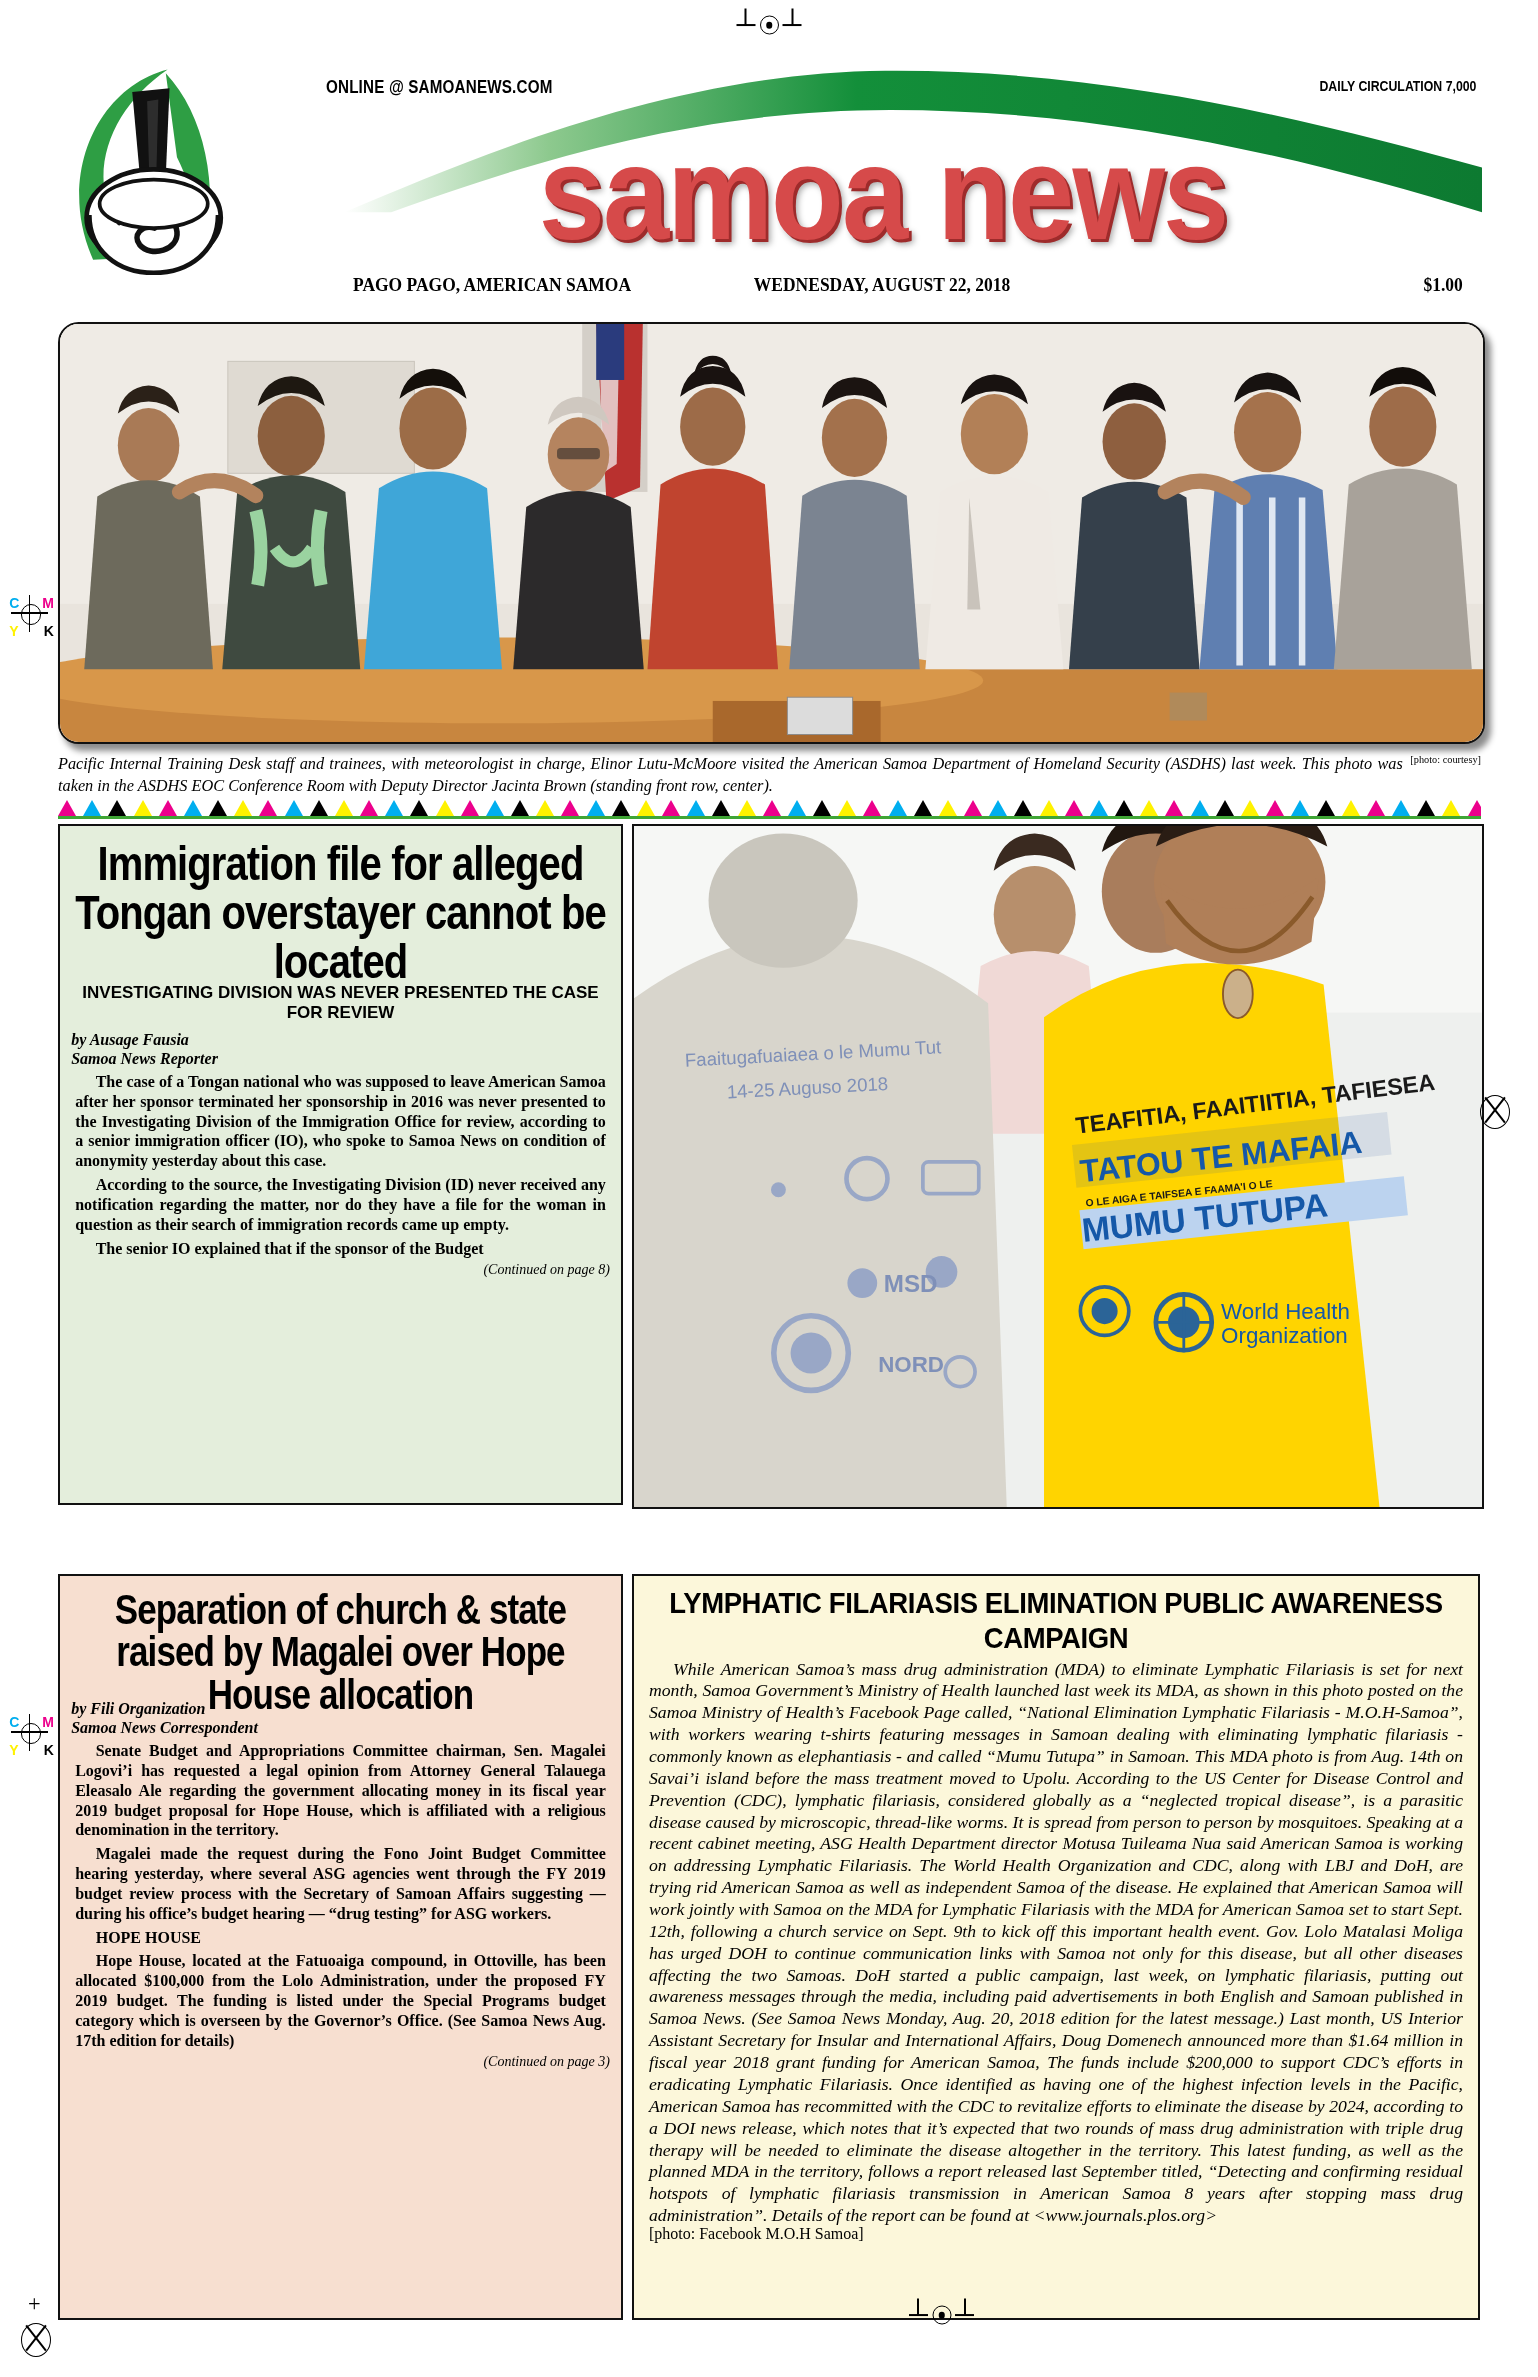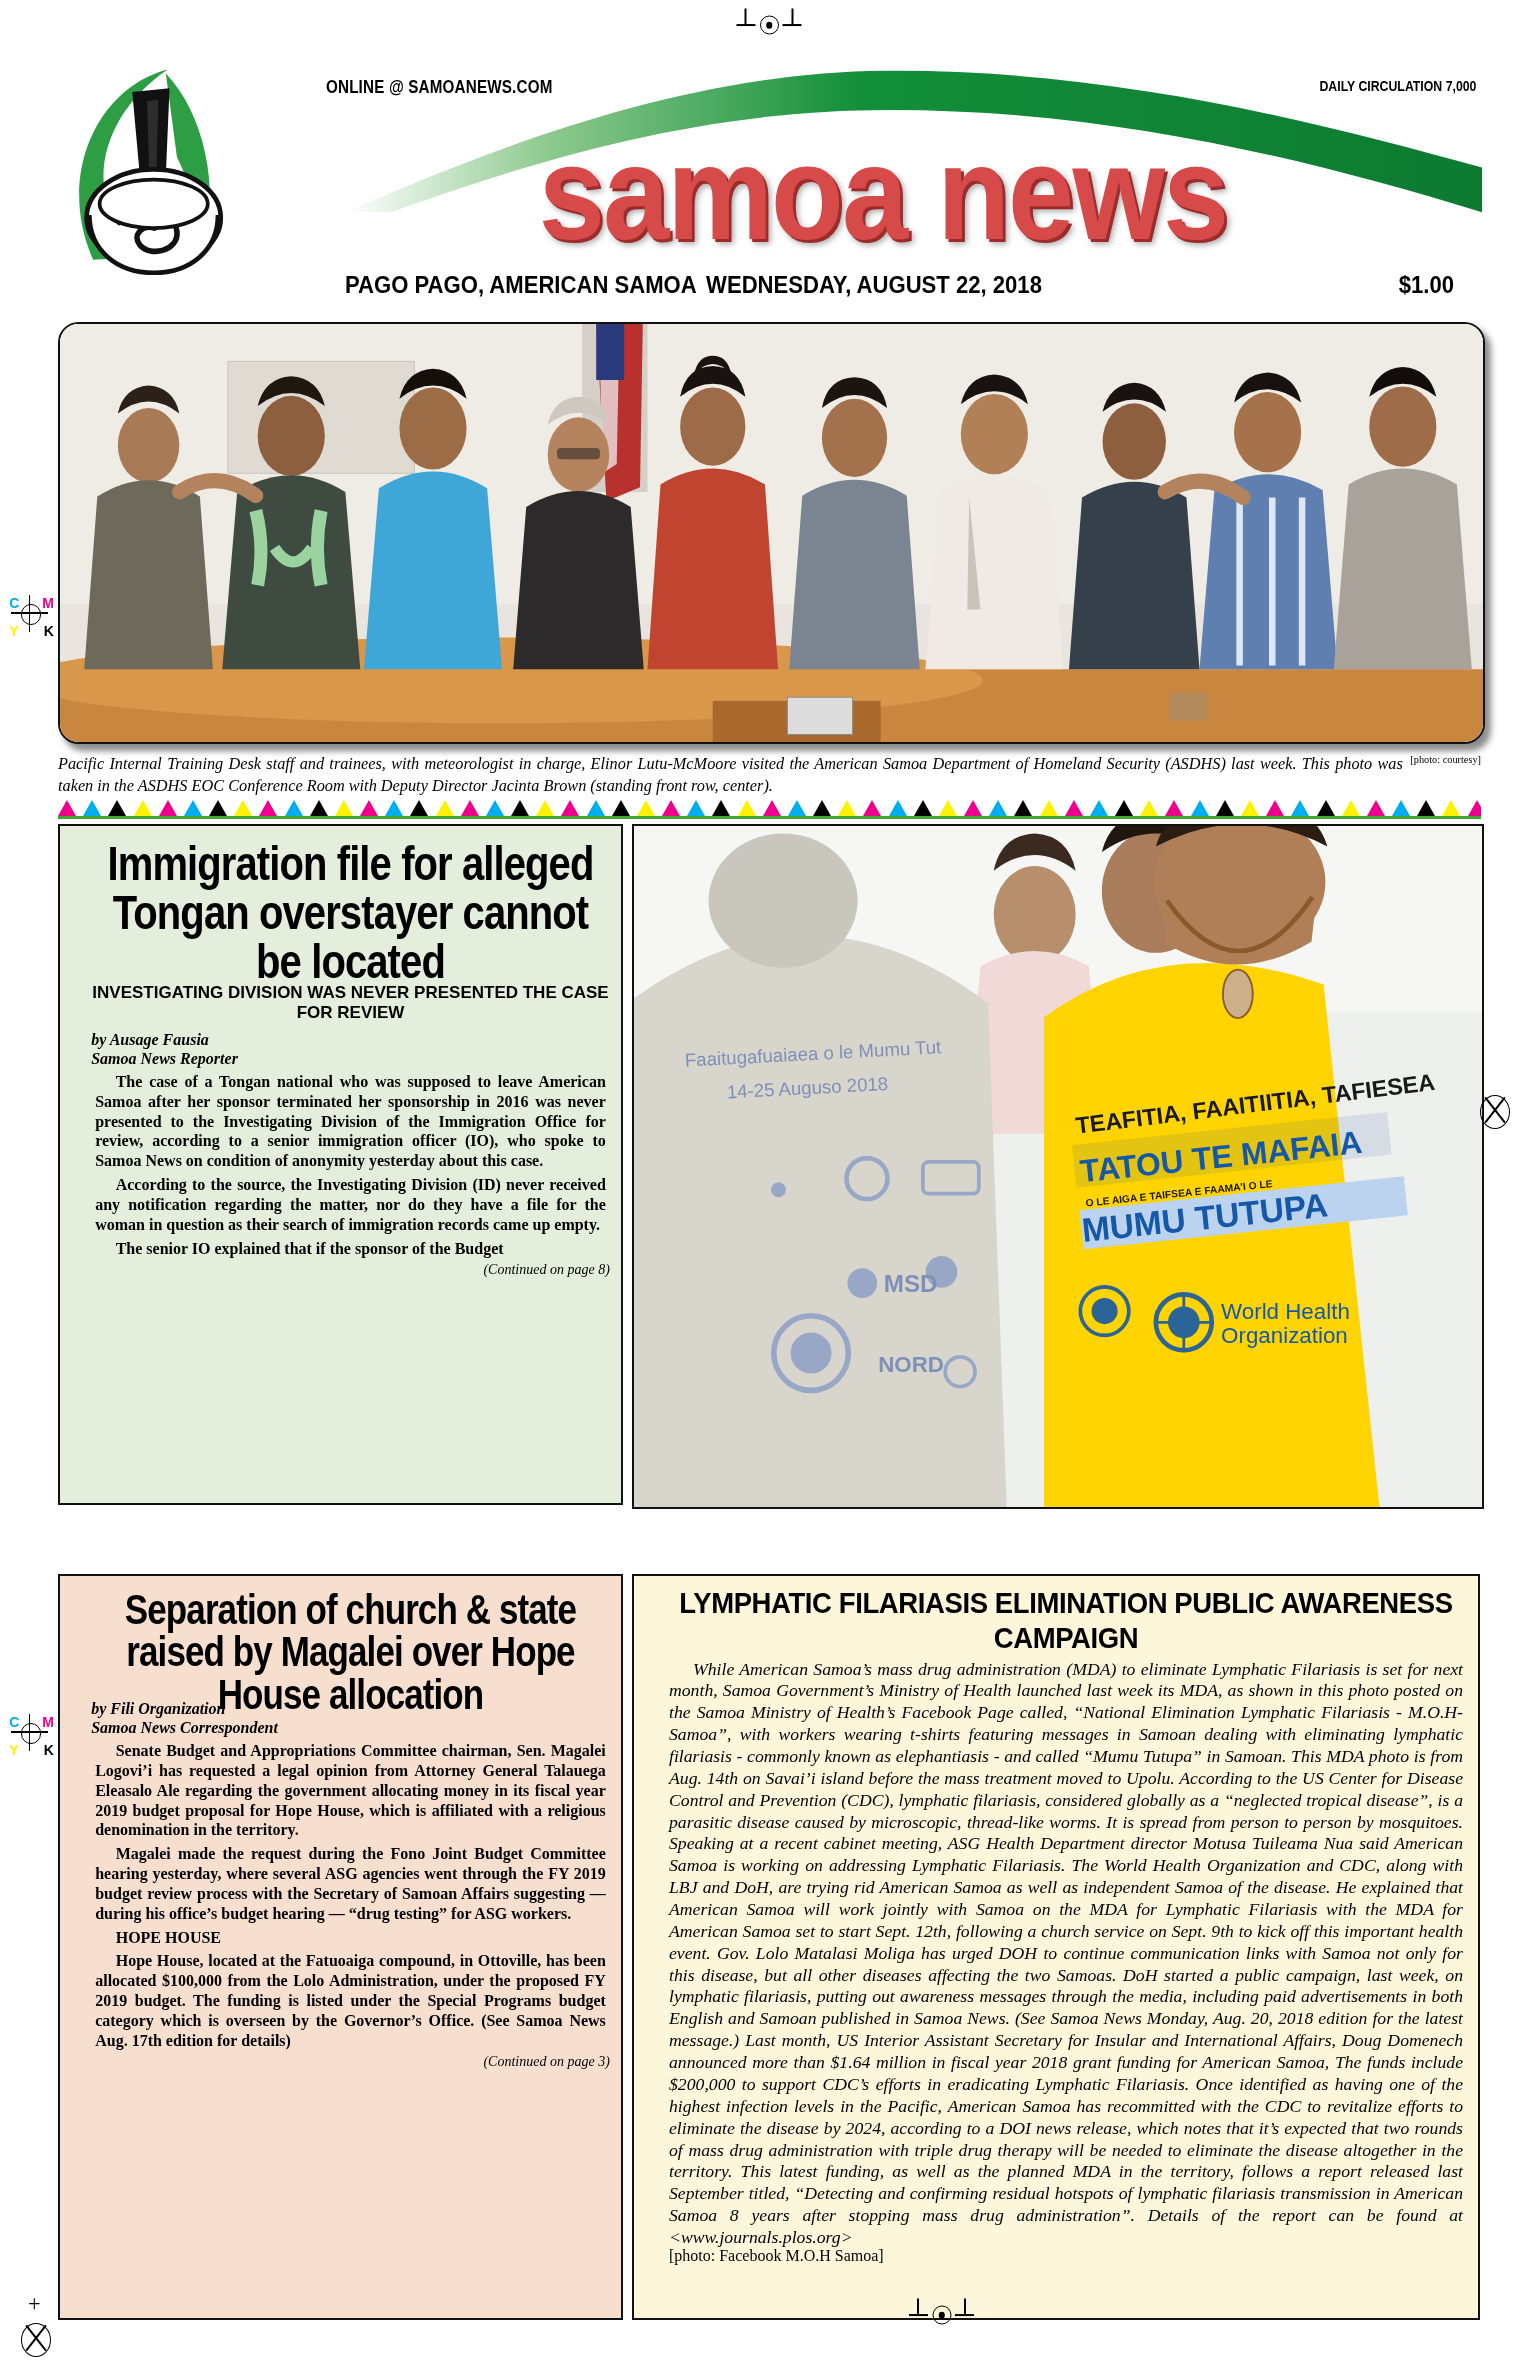--- a/index.html
+++ b/index.html
@@ -36,22 +36,22 @@
   .mast-swoosh{position:absolute;left:214px;top:0px;width:1212px;height:158px;overflow:hidden;}
   .mast-title{position:absolute;left:228px;top:70px;width:1198px;text-align:center;
               font-family:"Liberation Sans",sans-serif;font-weight:bold;font-size:119px;
               letter-spacing:-1.9px;color:#D64A4A;line-height:1;
               text-shadow:2.8px 2.8px 0 #9e2b2b, 4.7px 4.7px 5.6px rgba(0,0,0,.35);
               transform:scaleY(1.12);transform-origin:top center;}
   .mast-online{position:absolute;left:270px;top:20.5px;font-family:"Liberation Sans",sans-serif;
                font-weight:bold;font-size:17.7px;letter-spacing:0.2px;transform:scaleX(.86);transform-origin:left center;}
   .mast-circ{position:absolute;right:5.6px;top:20.5px;font-family:"Liberation Sans",sans-serif;
              font-weight:bold;font-size:15px;transform:scaleX(.82);transform-origin:right center;}
-  .mast-bottom{position:absolute;left:216px;top:213px;width:1203px;height:32px;
-               font-family:Liberation Sans, sans-serif;font-weight:bold;font-size:24px;
+  .mast-bottom{position:absolute;left:224px;top:213px;width:1203px;height:32px;
+               font-family:Liberation Serif, serif;font-weight:bold;font-size:19px;
                display:flex;align-items:center;}
   .mast-bottom .place{position:absolute;left:73px;transform:scaleX(.92);transform-origin:left center;}
   .mast-bottom .date{position:absolute;left:50%;transform:translateX(-50%) scaleX(.92);}
   .mast-bottom .price{position:absolute;right:20.5px;transform:scaleX(.92);transform-origin:right center;}
 
   
   .photo{position:absolute;overflow:hidden;background:#cfcfcf;}
   .lead-photo{left:58px;top:322px;width:1423px;height:418px;border:2.8px solid #111;border-radius:20.5px;
               box-shadow:5.6px 6.5px 6.5px rgba(0,0,0,.45);}
   .caption{position:absolute;left:58px;top:753px;width:1423px;
@@ -59,21 +59,21 @@
            text-align:justify;}
   .caption .credit{font-style:normal;font-size:10.3px;float:right;margin-left:7.5px;}
 
   
   .tri-rule{position:absolute;left:58px;top:800px;width:1423px;height:18.6px;overflow:hidden;}
   .tri-rule .tri{position:absolute;top:0;width:0;height:0;border-left:9.3px solid transparent;
                  border-right:9.3px solid transparent;border-bottom:16px solid #000;}
   .tri-rule .line{position:absolute;left:0;top:16px;width:100%;height:2.8px;background:#3FA535;}
 
   
-  .box{position:absolute;border:2.8px solid #111;box-sizing:border-box;padding-left:20px;}
+  .box{position:absolute;border:2.8px solid #111;box-sizing:border-box;}
   .box-a{left:58px;top:824px;width:565px;height:681px;background:#E4EEDC;}
   .box-b{left:58px;top:1574px;width:565px;height:746px;background:#F7DFD0;}
   .box-c{left:632px;top:1574px;width:848px;height:746px;background:#FCF7DA;}
 
   .hl{font-family:"Liberation Sans",sans-serif;font-weight:bold;color:#000;
       text-align:center;line-height:1.0;transform:scaleY(1.22);transform-origin:top center;}
   .hl-a{font-size:40px;letter-spacing:-0.9px;margin:13px 7.5px 0 7.5px;}
   .hl-b{font-size:35px;letter-spacing:-0.9px;margin:11.2px 5.6px 0 5.6px;}
 
   .sub{font-family:"Liberation Sans",sans-serif;font-weight:bold;font-size:17px;

